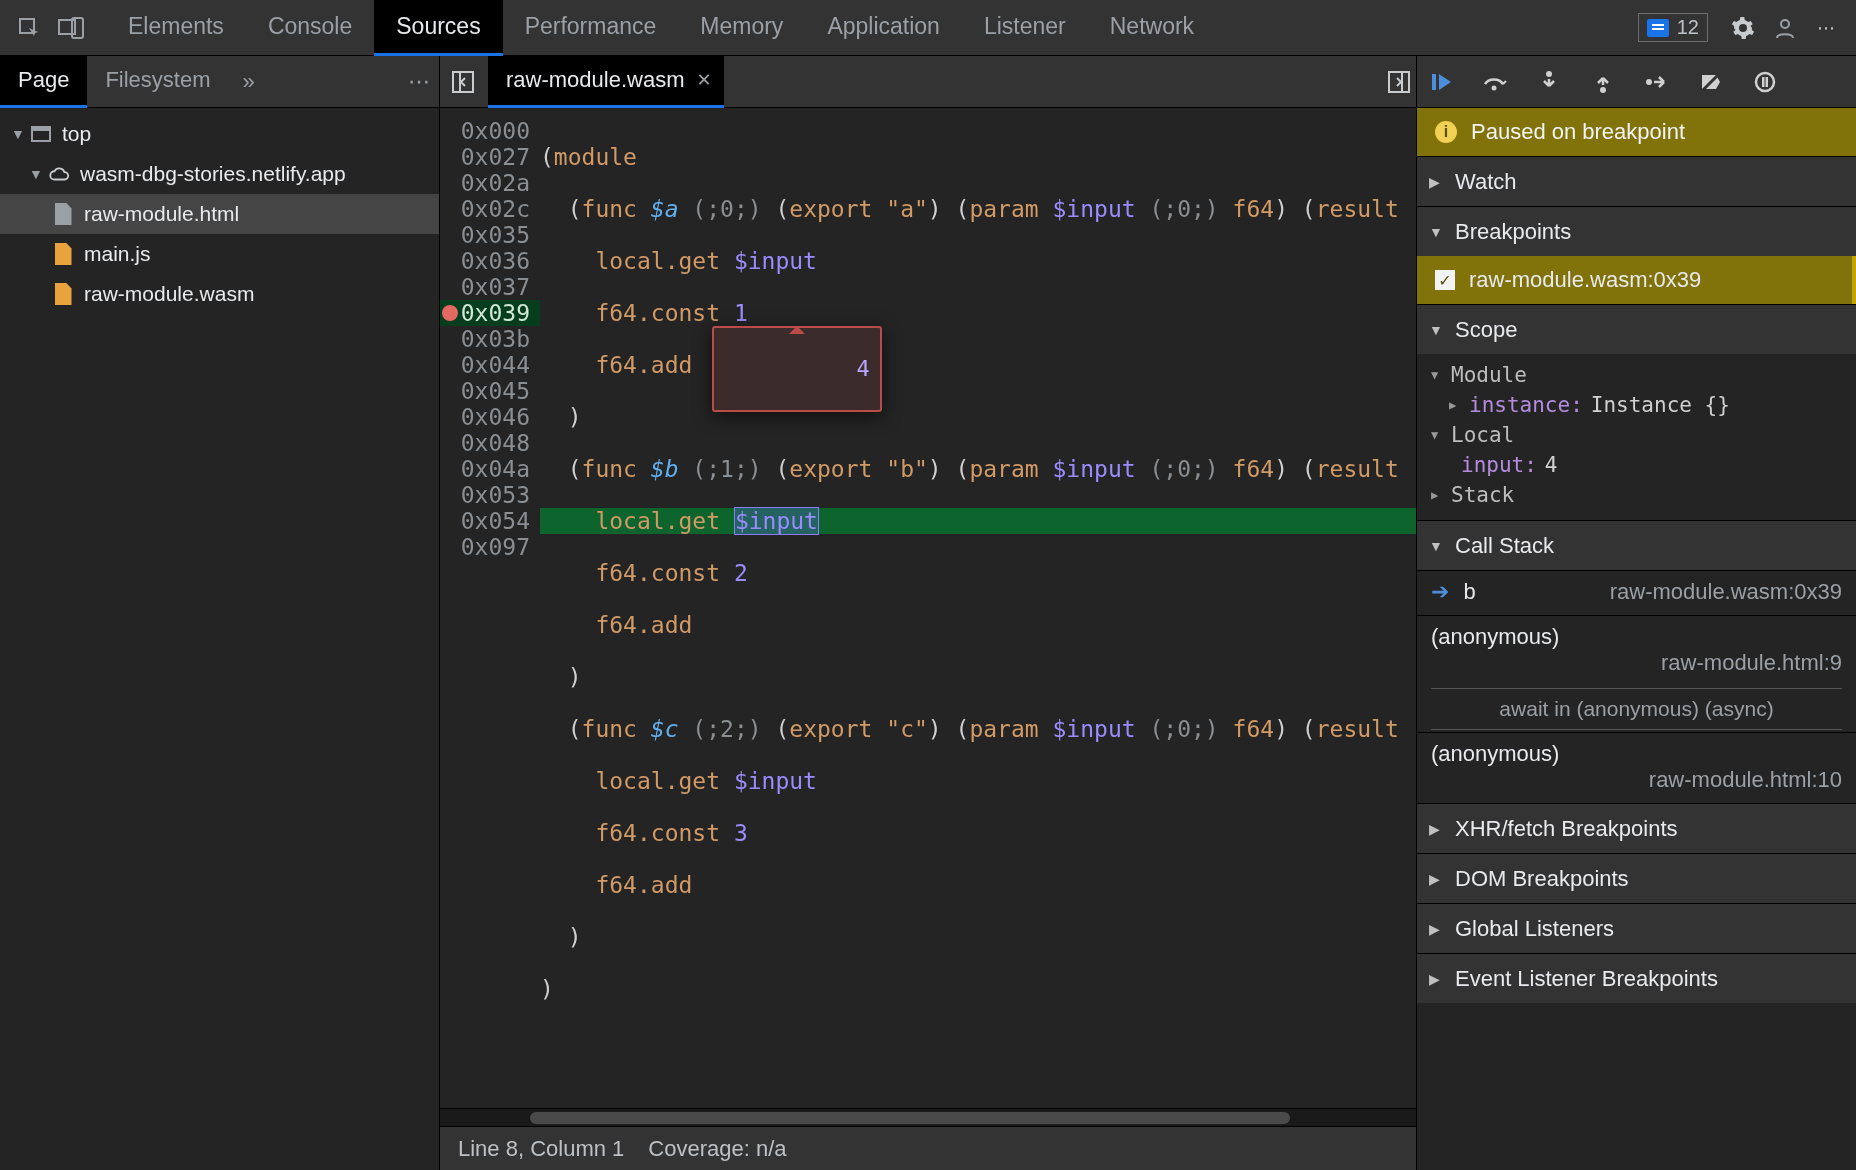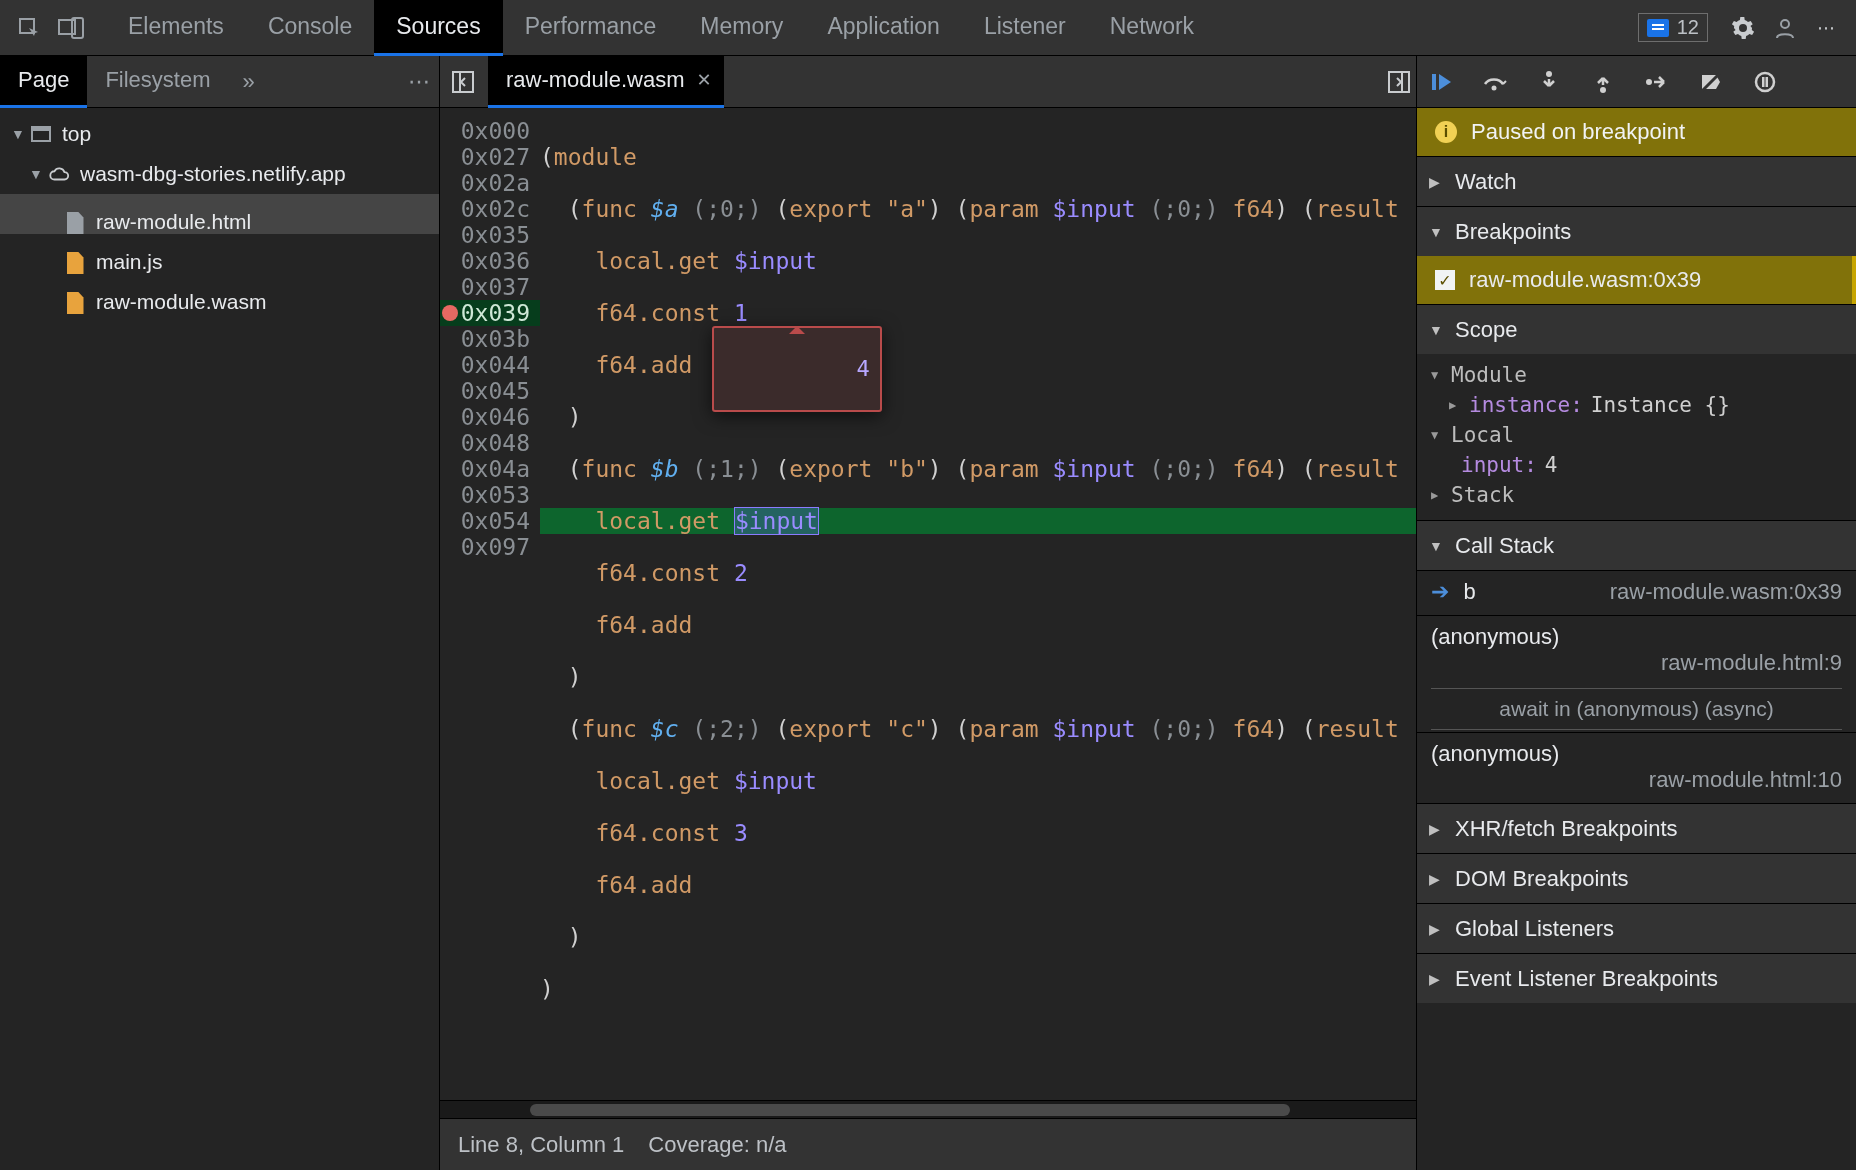--- a/index.html
+++ b/index.html
@@ -61,21 +61,21 @@
   .nav-spacer { flex: 1; }
   .tree { padding-top: 6px; font-size: 21px; }
   .tree-row {
     display: flex; align-items: center; height: 40px; padding-left: 10px;
     cursor: pointer; white-space: nowrap;
   }
   .tree-row.selected { background: #454545; }
   .tree-row .tw { width: 16px; text-align: center; color: #9aa0a6; font-size: 14px; margin-right: 4px; }
   .tree-row .ficon { width: 22px; height: 22px; margin-right: 10px; display: inline-flex; align-items: center; justify-content: center; }
   .indent-1 { padding-left: 28px; }
-  .indent-2 { padding-left: 44px; align-items: flex-end; }
+  .indent-2 { padding-left: 32px; }
   .frame-icon { width: 20px; height: 16px; border: 2px solid #9aa0a6; border-top-width: 5px; }
   .cloud-icon svg { width: 24px; height: 18px; }
   .doc-icon {
     width: 17px; height: 22px; background: #9aa0a6;
     clip-path: polygon(0 0, 70% 0, 100% 25%, 100% 100%, 0 100%);
   }
   .doc-icon.orange { background: #e8a33d; }
   
   .center { flex: 1; display: flex; flex-direction: column; min-width: 0; }
   .editor-tabs {
@@ -129,21 +129,21 @@
   }
   .hscroll {
     height: 18px; background: #1a1a1a; border-top: 1px solid #000;
     position: relative;
   }
   .hscroll .thumb {
     position: absolute; left: 90px; top: 3px; width: 760px; height: 12px;
     background: #4a4a4a; border-radius: 6px;
   }
   .status {
-    height: 52px; background: #333333; color: #bdc1c6;
+    height: 44px; background: #333333; color: #bdc1c6;
     display: flex; align-items: center; padding: 0 18px; font-size: 22px;
     border-top: 1px solid #000;
   }
   .status span.sep { width: 24px; }
   
   .dbg { width: 440px; background: #242424; display: flex; flex-direction: column; border-left: 1px solid #000; }
   .dbg-tools {
     height: 52px; background: #333333; display: flex; align-items: center;
     padding: 0 10px; gap: 26px; border-bottom: 1px solid #000;
   }

